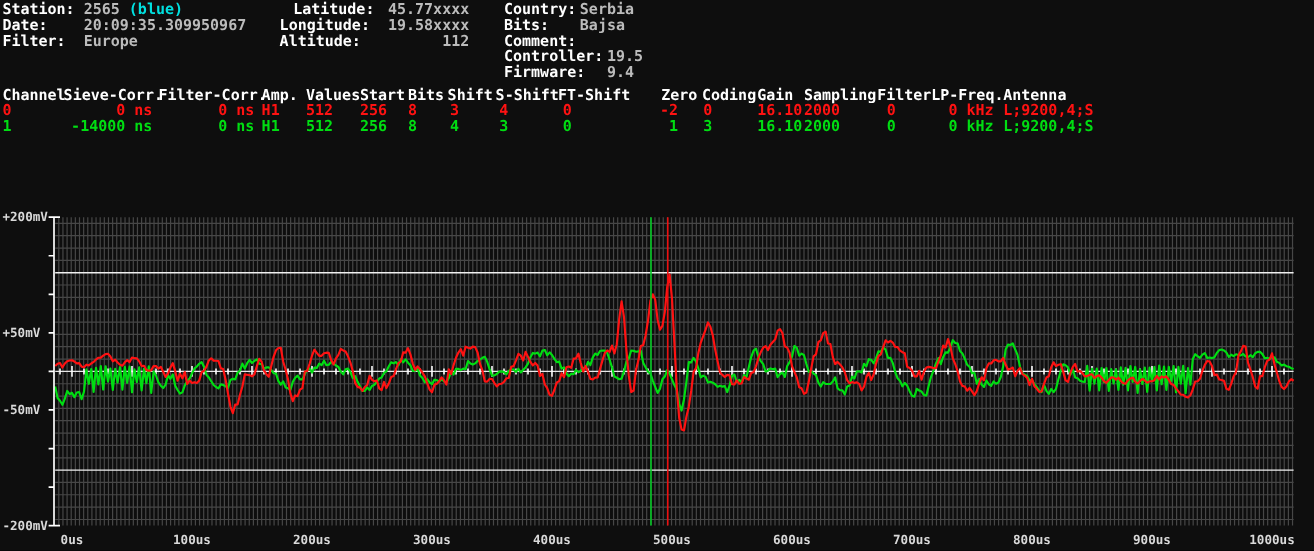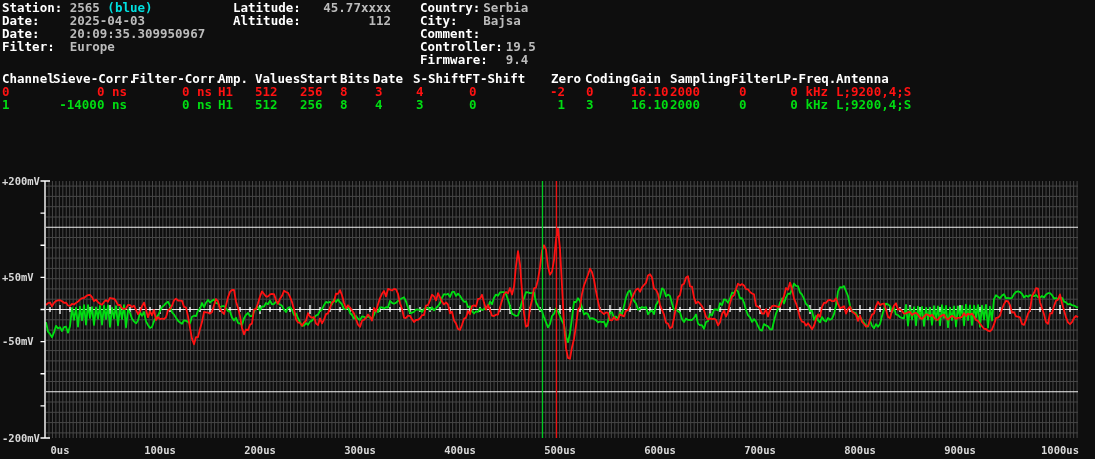--- a/index.html
+++ b/index.html
@@ -17,31 +17,31 @@
   #chart{position:absolute;left:0;top:0;}
   text{font-family:"DejaVu Sans Mono",monospace;}
 </style>
 </head>
 <body>
 
 <div id="screen">
   <div id="info">
       <div class="blk" style="left: 2px;">
         <div class="irow"><span class="lbl" style="width: 9ch;">Station:</span><span class="val">2565</span><span class="cy"> (blue)</span></div>
-        <div class="irow"><span class="lbl" style="width: 9ch;">Date:</span><span class="val">2025-04-03</span></div>
         <div class="irow"><span class="lbl" style="width: 9ch;">Date:</span><span class="val">20:09:35.309950967</span></div>
         <div class="irow"><span class="lbl" style="width: 9ch;">Filter:</span><span class="val">Europe</span></div>
       </div>
       <div class="blk" style="left: 233px;">
-        <div class="irow"><span class="lbl" style="width: 12ch;">Latitude:</span><span class="val rt" style="width: 9ch;">45.77xxxx</span></div>
+        <div class="irow"><span class="lbl" style="width: 12ch; text-align: center;">Latitude:</span><span class="val rt" style="width: 9ch;">45.77xxxx</span></div>
+        <div class="irow"><span class="lbl" style="width: 12ch;">Longitude:</span><span class="val rt" style="width: 9ch;">19.58xxxx</span></div>
         <div class="irow"><span class="lbl" style="width: 12ch;">Altitude:</span><span class="val rt" style="width: 9ch;">112</span></div>
       </div>
       <div class="blk" style="left: 420px;">
         <div class="irow"><span class="lbl" style="width: 8.4ch;">Country:</span><span class="val">Serbia</span></div>
-        <div class="irow"><span class="lbl" style="width: 8.4ch;">City:</span><span class="val">Bajsa</span></div>
+        <div class="irow"><span class="lbl" style="width: 8.4ch;">Bits:</span><span class="val">Bajsa</span></div>
         <div class="irow"><span class="lbl" style="width: 8.4ch;">Comment:</span><span class="val"></span></div>
         <div class="irow"><span class="lbl" style="width: 11.4ch;">Controller:</span><span class="val">19.5</span></div>
         <div class="irow"><span class="lbl" style="width: 11.4ch;">Firmware:</span><span class="val">9.4</span></div>
       </div>
     </div>
   <div id="table">
       <span class="th" style="left: 2px; top: 0px;">Channel</span>
       <span style="top: 13px; color: rgb(255, 18, 18); left: 2px;">0</span>
       <span style="top: 26px; color: rgb(0, 221, 18); left: 2px;">1</span>
       <span class="th" style="left: 53px; top: 0px;">Sieve-Corr.</span>
@@ -55,21 +55,21 @@
       <span style="top: 26px; color: rgb(0, 221, 18); left: 218px;">H1</span>
       <span class="th" style="left: 255px; top: 0px;">Values</span>
       <span style="top: 13px; color: rgb(255, 18, 18); left: 255px;">512</span>
       <span style="top: 26px; color: rgb(0, 221, 18); left: 255px;">512</span>
       <span class="th" style="left: 300px; top: 0px;">Start</span>
       <span style="top: 13px; color: rgb(255, 18, 18); left: 300px;">256</span>
       <span style="top: 26px; color: rgb(0, 221, 18); left: 300px;">256</span>
       <span class="th" style="left: 340px; top: 0px;">Bits</span>
       <span style="top: 13px; color: rgb(255, 18, 18); left: 340px;">8</span>
       <span style="top: 26px; color: rgb(0, 221, 18); left: 340px;">8</span>
-      <span class="th" style="left: 373px; top: 0px;">Date</span>
+      <span class="th" style="left: 373px; top: 0px;">Shift</span>
       <span style="top: 13px; color: rgb(255, 18, 18); left: 375px;">3</span>
       <span style="top: 26px; color: rgb(0, 221, 18); left: 375px;">4</span>
       <span class="th" style="left: 413px; top: 0px;">S-Shift</span>
       <span style="top: 13px; color: rgb(255, 18, 18); left: 416px;">4</span>
       <span style="top: 26px; color: rgb(0, 221, 18); left: 416px;">3</span>
       <span class="th" style="left: 465px; top: 0px;">FT-Shift</span>
       <span style="top: 13px; color: rgb(255, 18, 18); left: 469px;">0</span>
       <span style="top: 26px; color: rgb(0, 221, 18); left: 469px;">0</span>
       <span class="th" style="left: 551px; top: 0px;">Zero</span>
       <span style="top: 13px; color: rgb(255, 18, 18); left: 540px; width: 25px; text-align: right;">-2</span>

